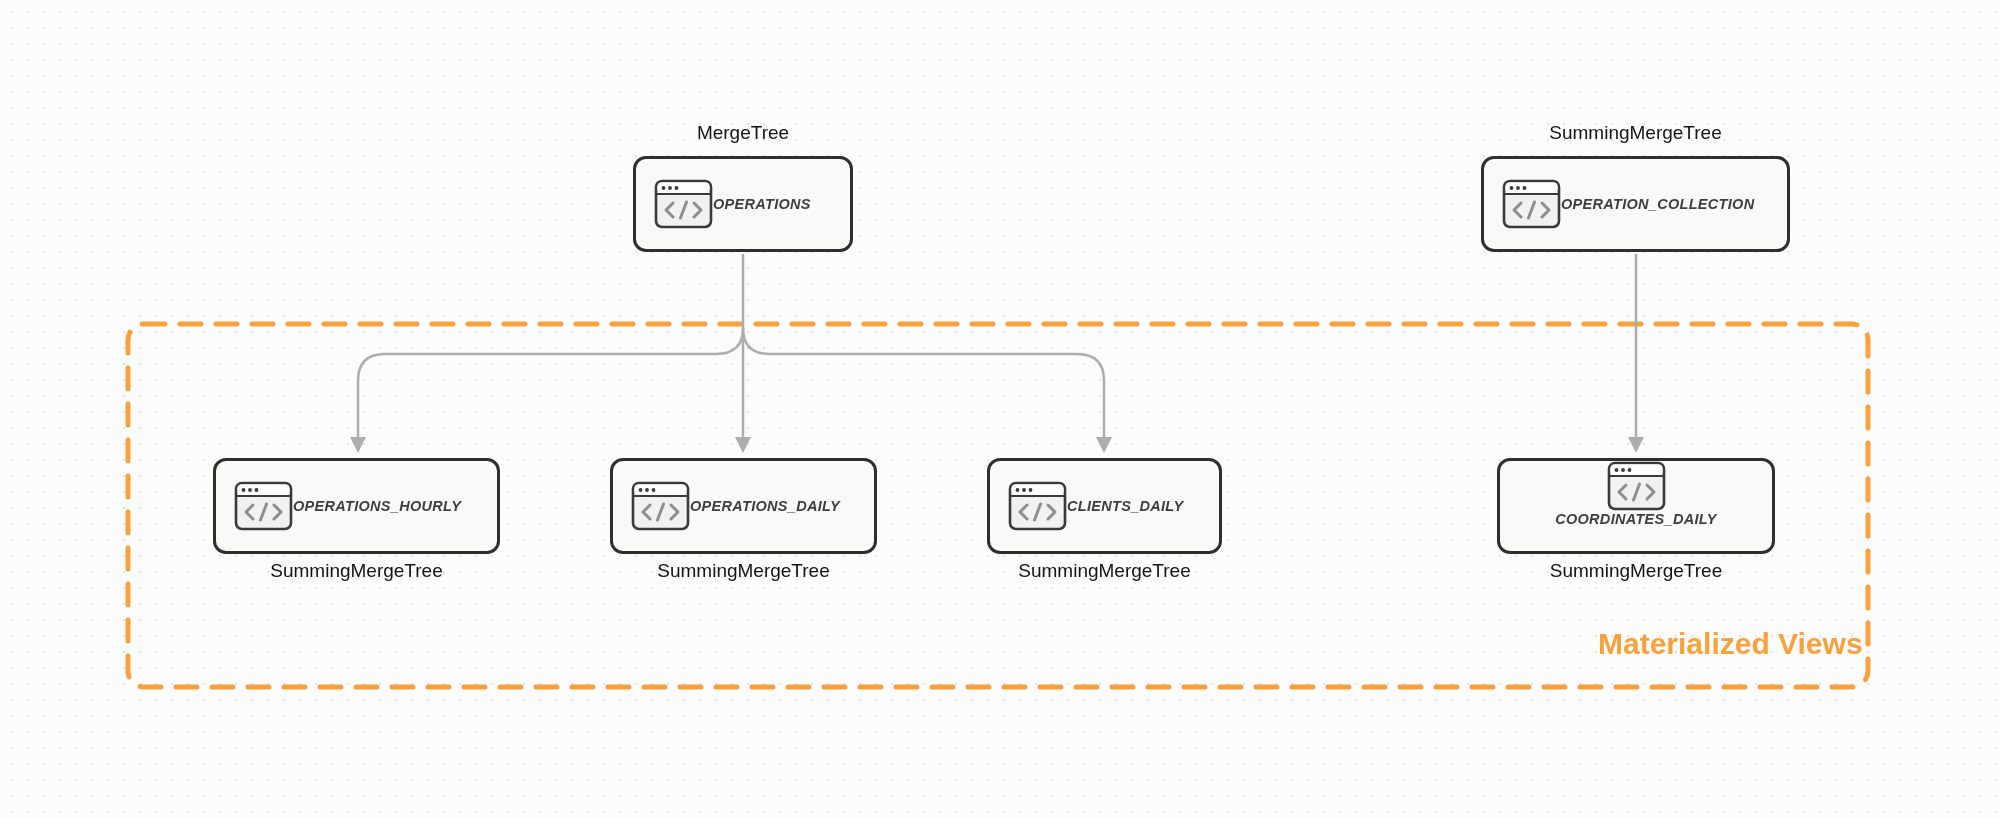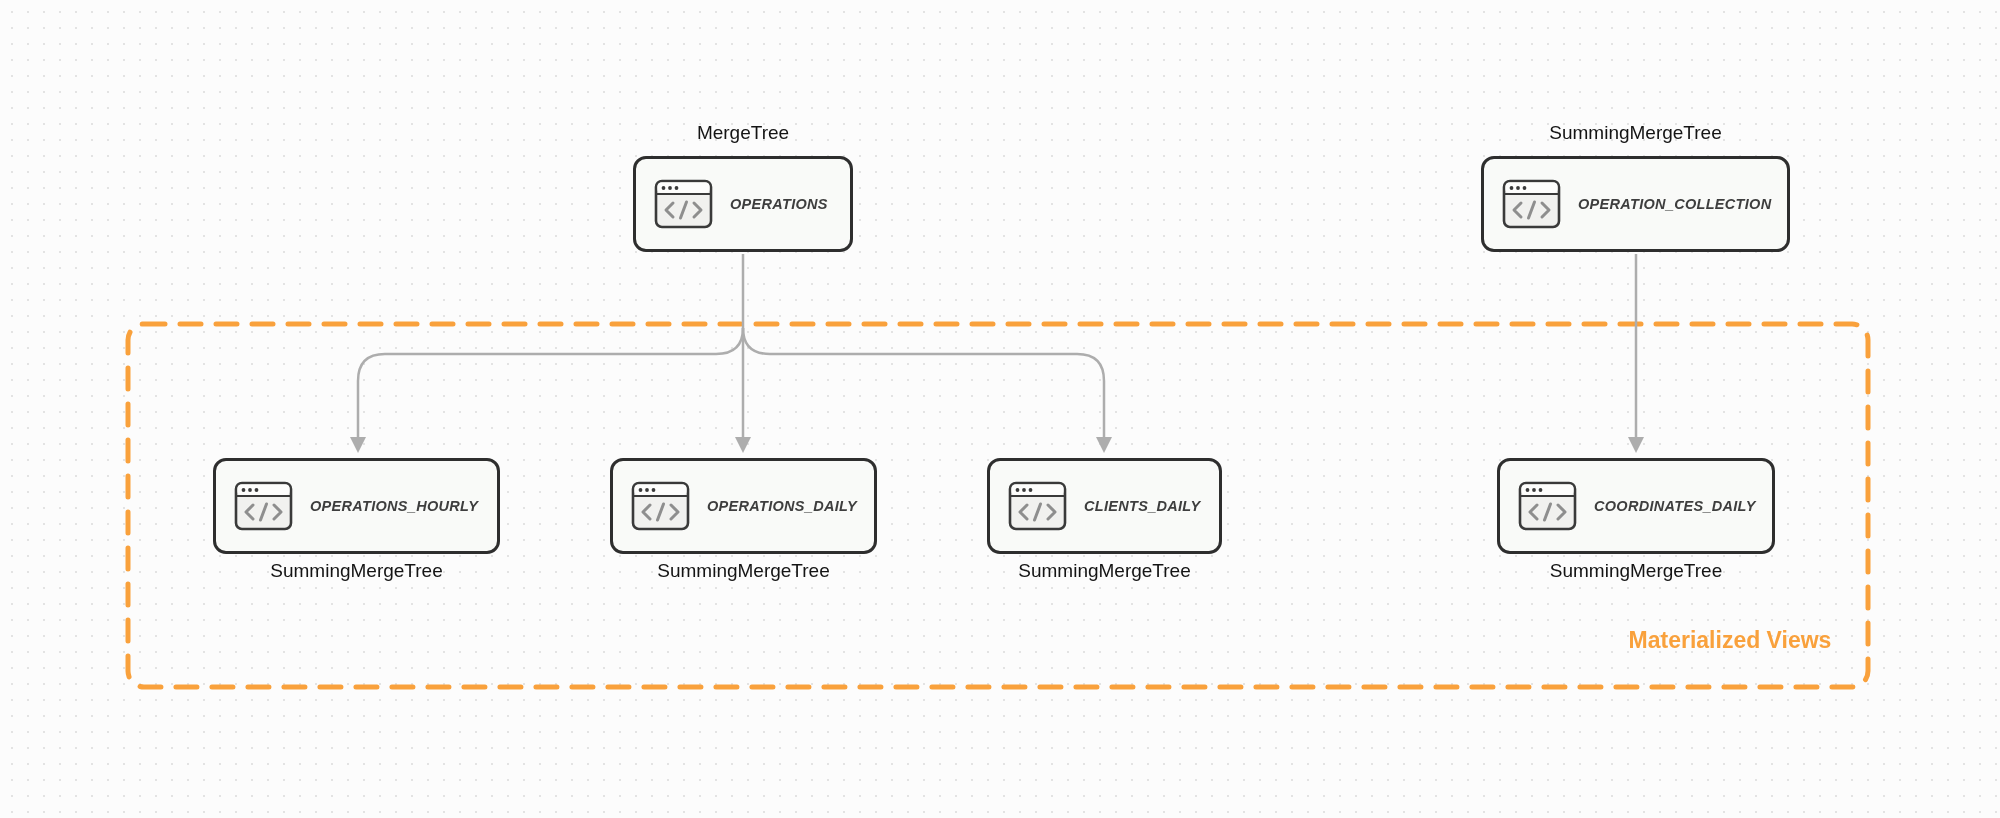--- a/index.html
+++ b/index.html
@@ -26,21 +26,20 @@
   }
   .node {
     position: absolute;
     box-sizing: border-box;
     height: 96px;
     background: #F9FAF8;
     border: 3px solid #2E2E2E;
     border-radius: 13px;
     display: flex;
     align-items: center;
-    gap: 17px;
     padding: 0 18px;
     cursor: pointer;
   }
   .node-icon { flex: 0 0 auto; display: block; }
   .node-title {
     font-style: italic;
     font-weight: 600;
     font-size: 14.5px;
     letter-spacing: 0.3px;
     color: #3E3E3E;
@@ -54,32 +53,32 @@
     font-weight: 500;
     color: #141414;
     white-space: nowrap;
   }
   .region-label {
     position: absolute;
     left: 1598px;
     top: 627px;
     width: 264px;
     text-align: center;
-    font-size: 23px;
+    font-size: 30px;
     font-weight: 600;
     color: #F9A13C;
     white-space: nowrap;
   }
   
   .pos-operations            { left: 633px;  top: 156px; width: 220px; }
   .pos-operation_collection  { left: 1481px; top: 156px; width: 309px; align-items: center; }
   .pos-operations_hourly     { left: 213px;  top: 458px; width: 287px; }
   .pos-operations_daily      { left: 610px;  top: 458px; width: 267px; }
   .pos-clients_daily         { left: 987px;  top: 458px; width: 235px; }
-  .pos-coordinates_daily     { left: 1497px; top: 458px; width: 278px; }
+  .pos-coordinates_daily     { left: 1497px; top: 458px; width: 278px; flex-direction: column; }
   
   .lbl-operations            { left: 633px;  top: 122px; width: 220px; }
   .lbl-operation_collection  { left: 1481px; top: 122px; width: 309px; }
   .lbl-operations_hourly     { left: 213px;  top: 560px; width: 287px; }
   .lbl-operations_daily      { left: 610px;  top: 560px; width: 267px; }
   .lbl-clients_daily         { left: 987px;  top: 560px; width: 235px; }
   .lbl-coordinates_daily     { left: 1497px; top: 560px; width: 278px; }
 </style>
 </head>
 <body>

